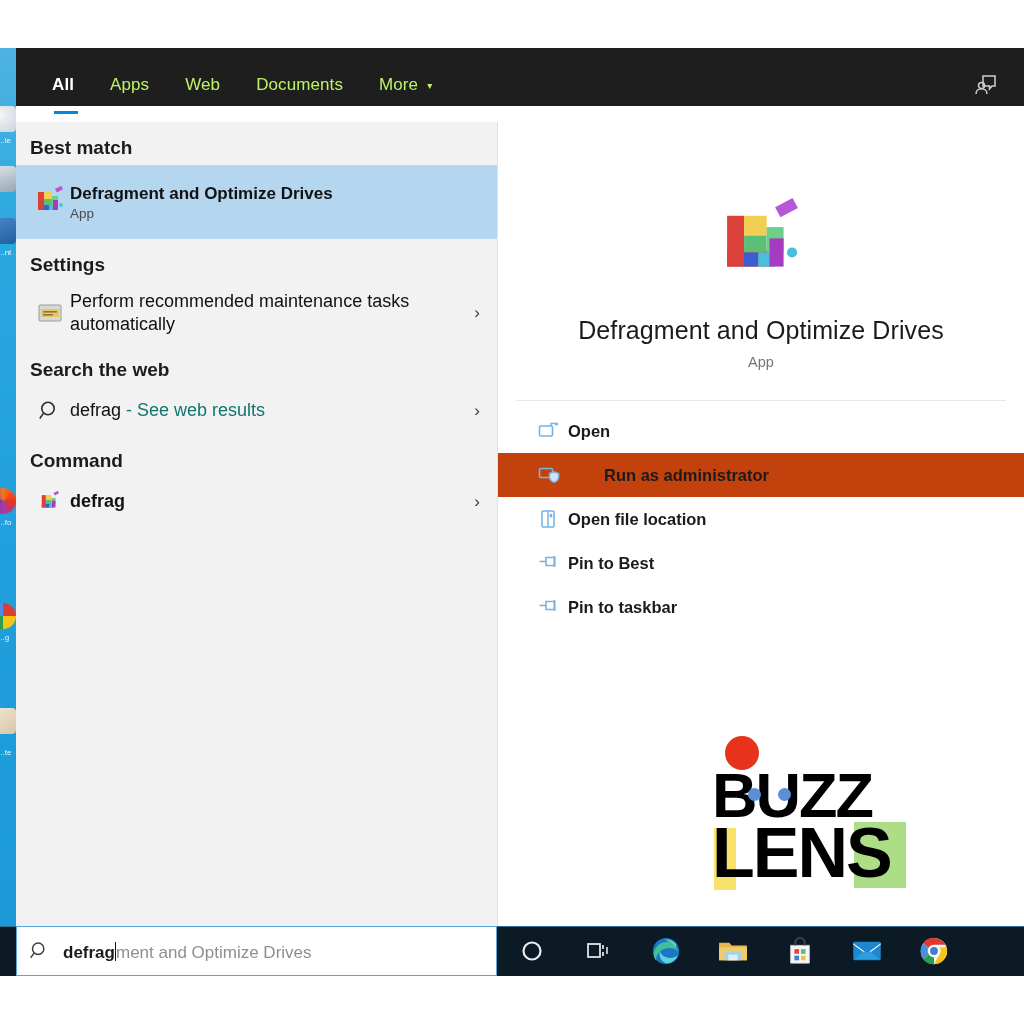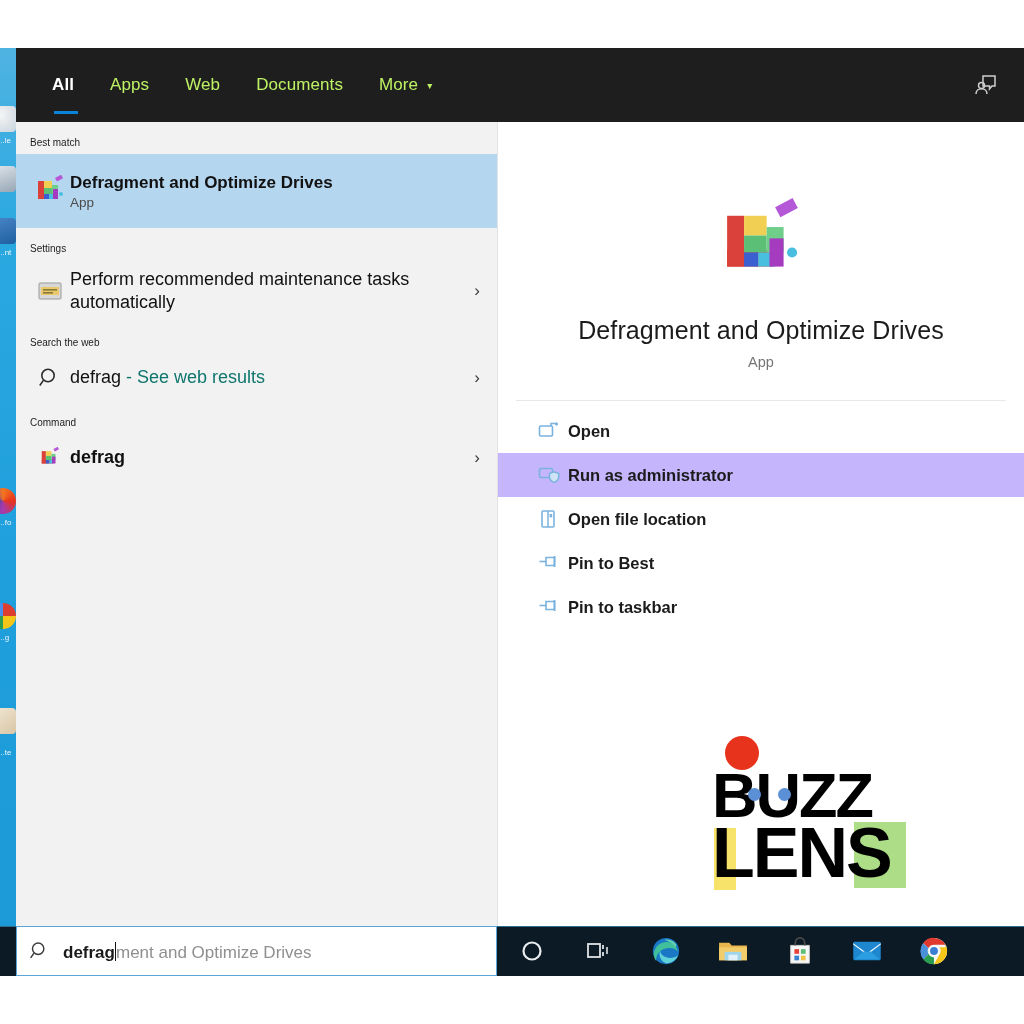--- a/index.html
+++ b/index.html
@@ -43,21 +43,21 @@
   #search-flyout {
     position: absolute;
     left: 16px; top: 48px;
     width: 1008px; height: 878px;
   }
 
   
   #search-header {
     position: absolute;
     left: 0; top: 0;
-    width: 1008px; height: 74px;
+    width: 1008px; height: 58px;
     background: #1e1e1e;
   }
   #tabs {
     position: absolute;
     left: 24px; top: 0;
     height: 74px;
     display: flex;
     align-items: center;
   }
   .tab {
@@ -104,22 +104,22 @@
     border-right: 1px solid #e3e3e3;
   }
   #preview-pane {
     position: absolute;
     left: 482px; top: 74px;
     width: 526px; height: 804px;
     background: #ffffff;
   }
 
   .group-head {
-    font-size: 10px;
-    font-weight: 400;
+    font-size: 19px;
+    font-weight: 700;
     color: #1c1c1c;
     padding: 15px 0 6px 14px;
   }
 
   .result-row {
     display: flex;
     align-items: center;
     height: 48px;
     padding: 0 12px 0 14px;
     position: relative;
@@ -183,21 +183,21 @@
     background: #e8e8e8;
   }
   #actions { margin-top: 8px; }
   .action-row {
     display: flex;
     align-items: center;
     height: 44px;
     padding-left: 32px;
     cursor: default;
   }
-  .action-row.hover { background: #c4b5fd; }
+  .action-row.hover { background: #c2410c; gap: 36px; }
   .action-ico {
     width: 38px; min-width: 38px;
     display: flex; align-items: center; justify-content: center;
   }
   .action-label {
     font-size: 16.5px;
     color: #1b1b1b;
     font-weight: bold;
   }
 

